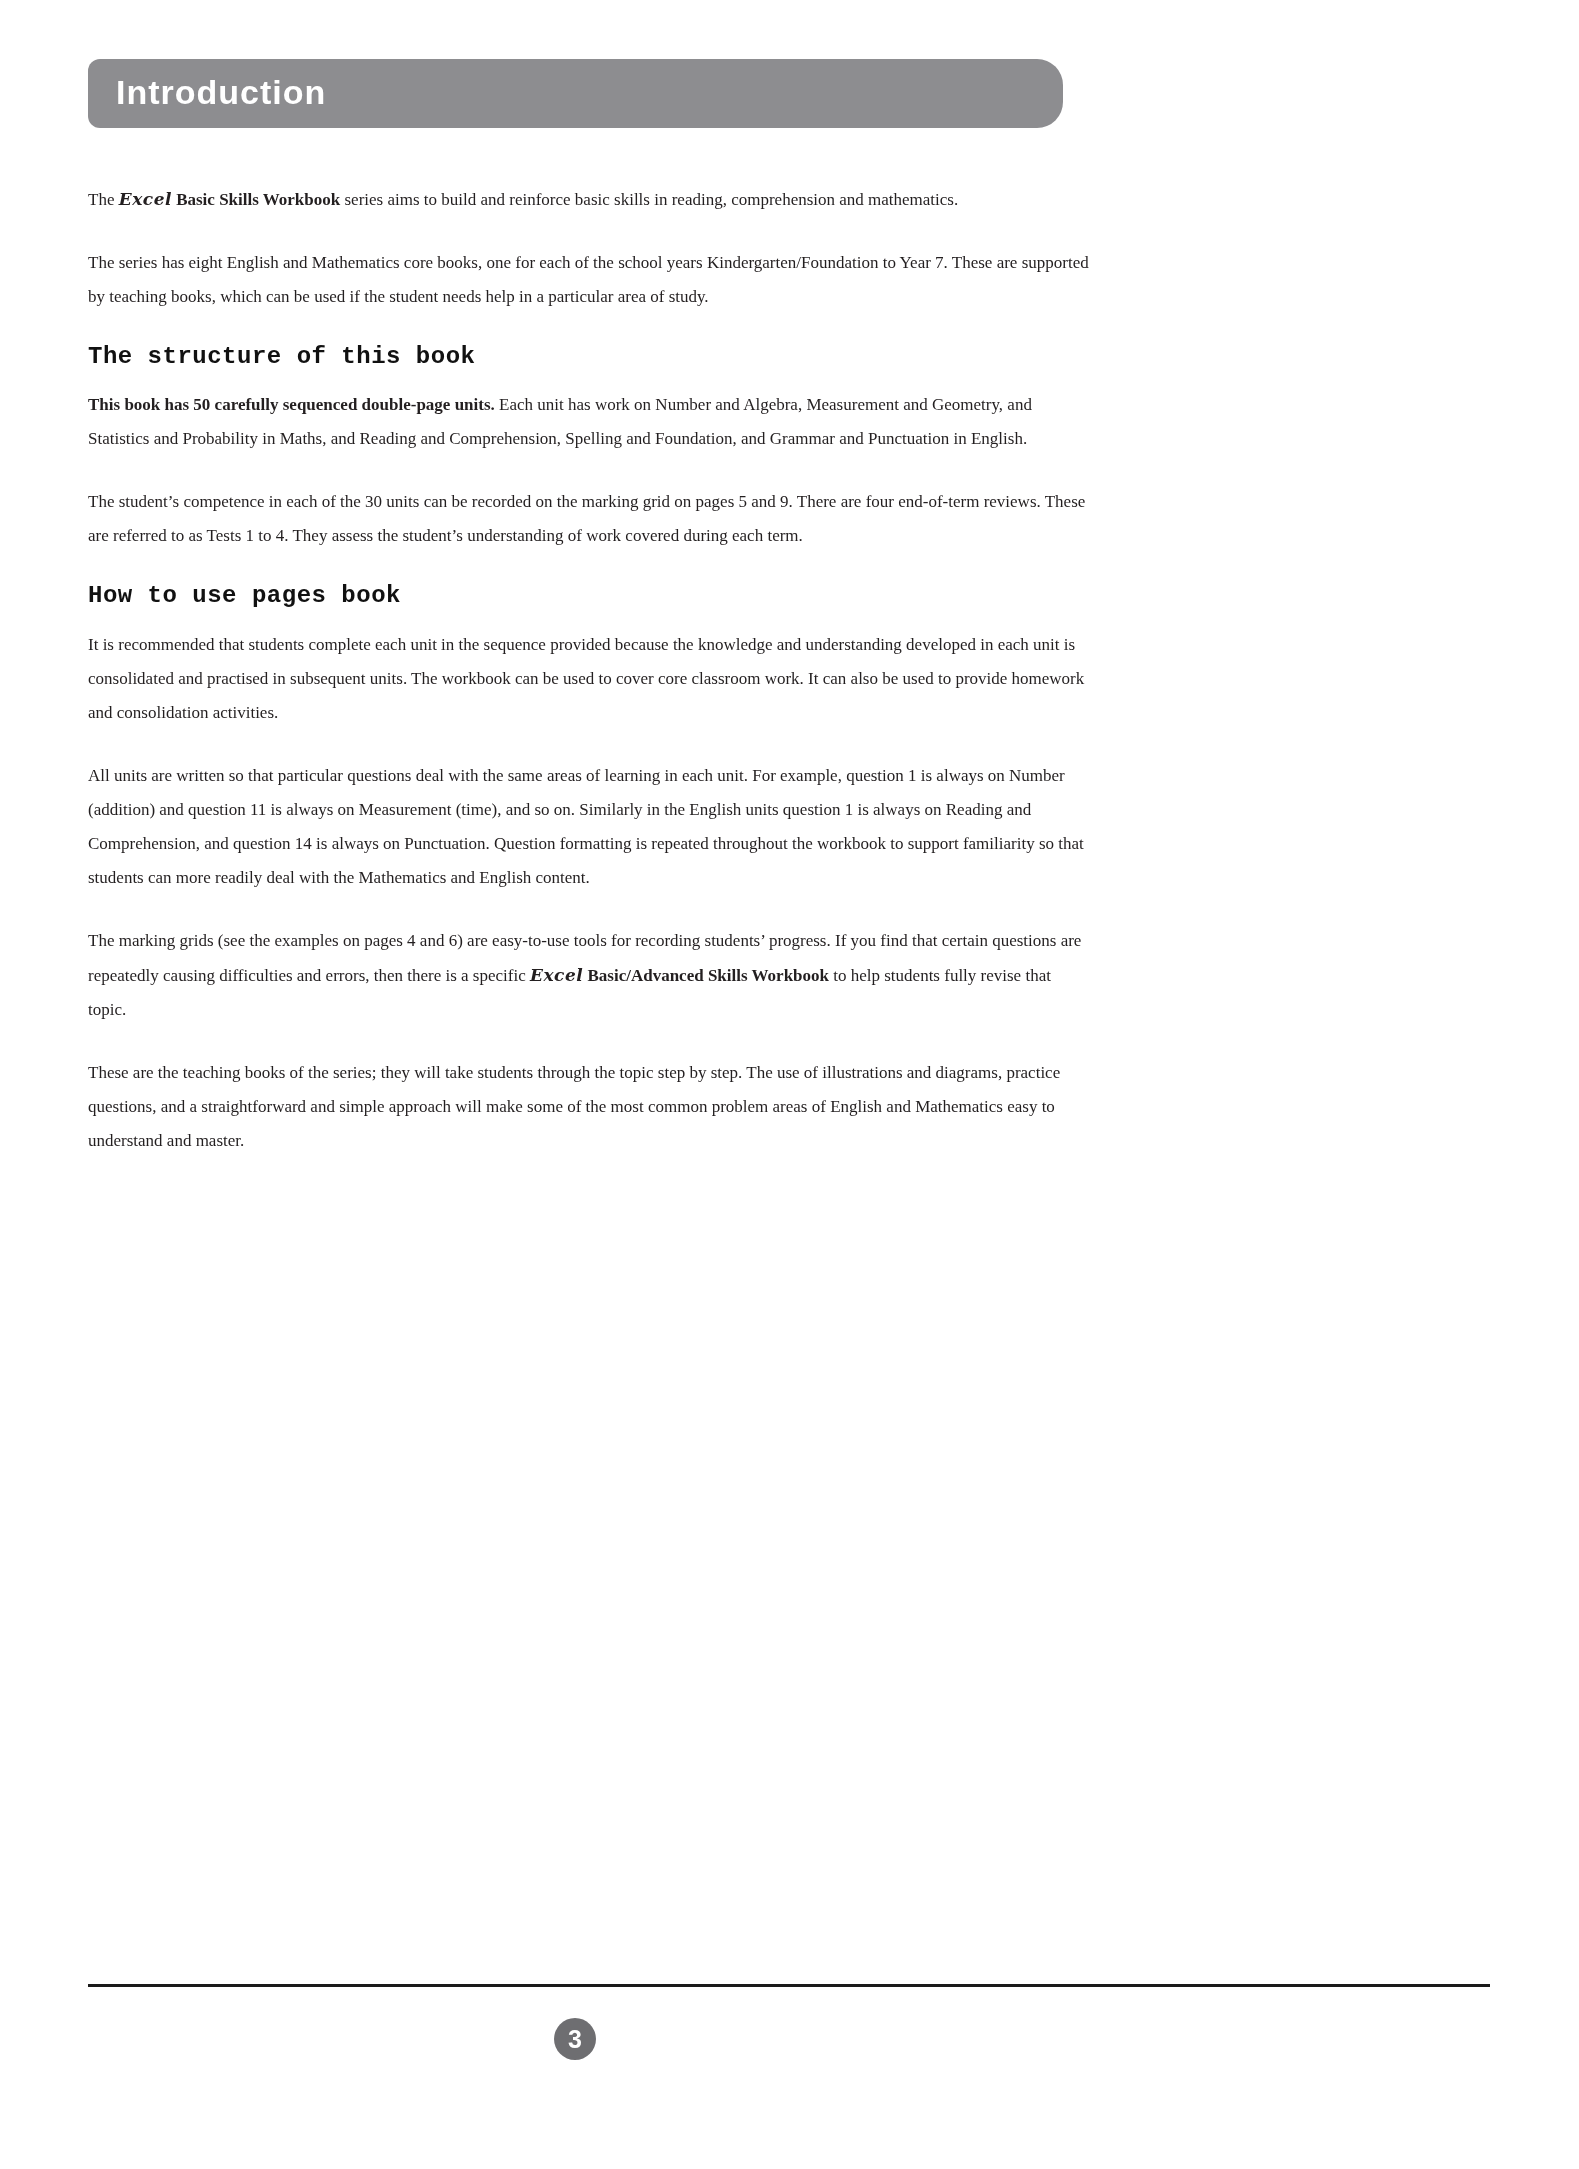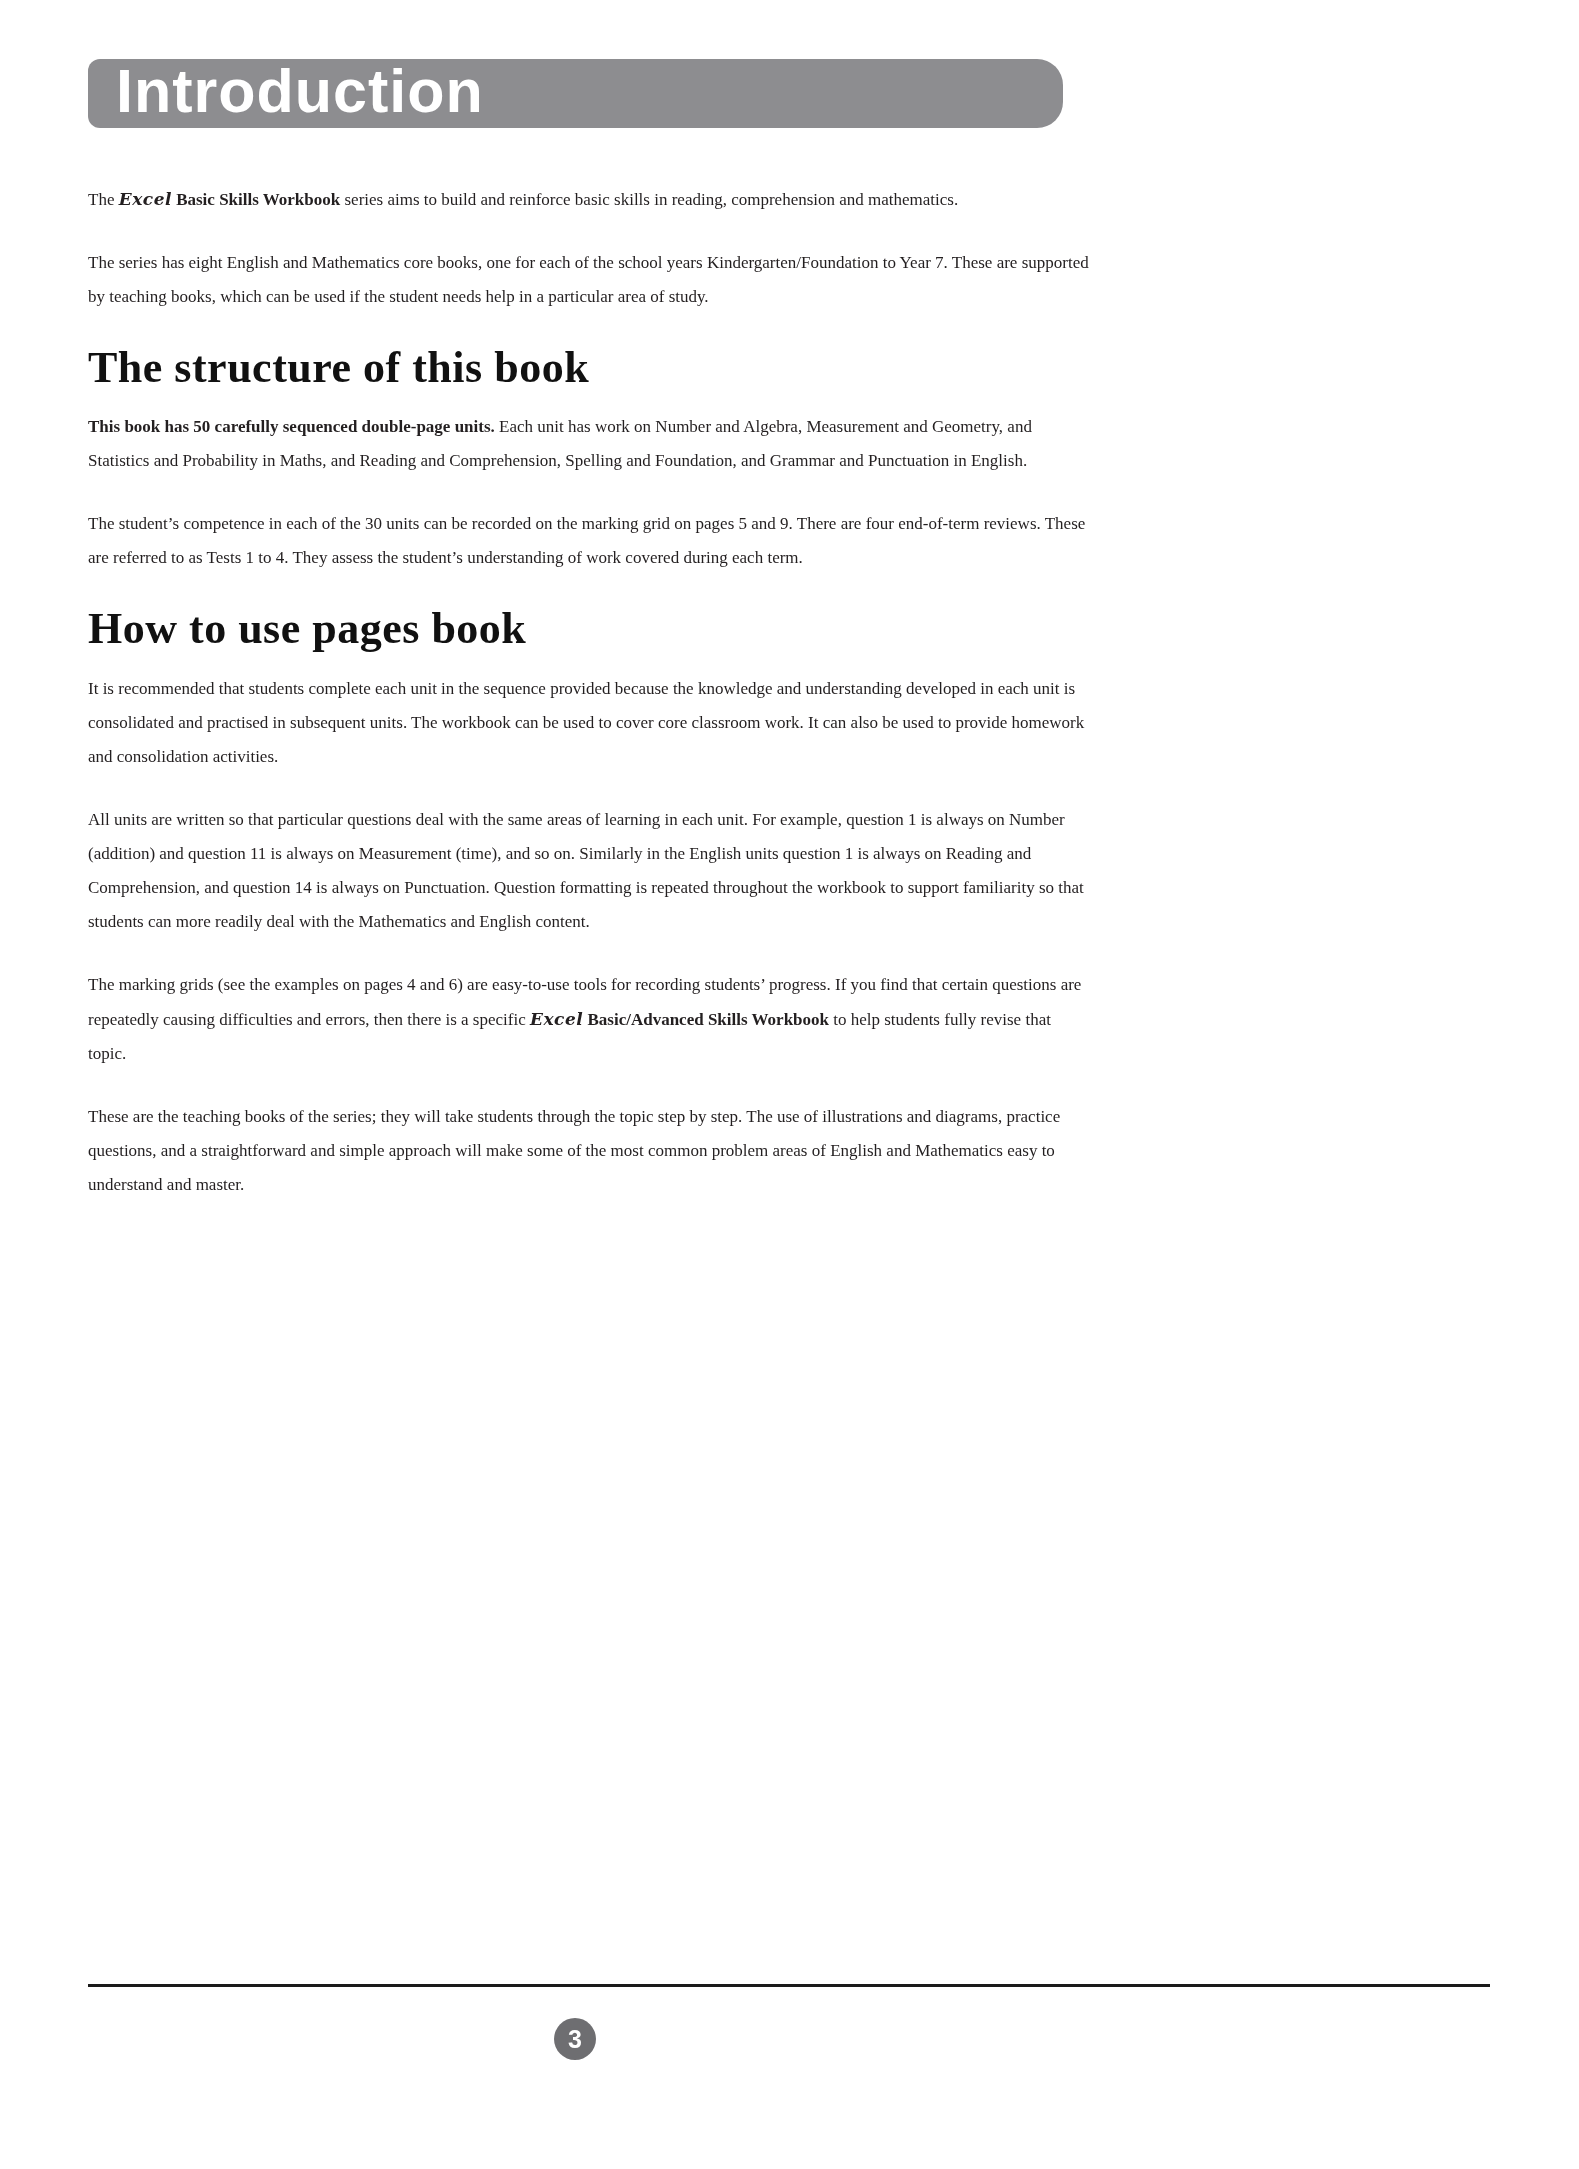--- a/index.html
+++ b/index.html
@@ -26,42 +26,42 @@
     border-radius: 12px 26px 26px 12px;
     display: flex;
     align-items: center;
     padding-left: 28px;
     box-sizing: border-box;
   }
   .banner h1 {
     margin: 0;
     font-family: "Liberation Sans", sans-serif;
     font-weight: 700;
-    font-size: 61px;
+    font-size: 34px;
     letter-spacing: 1px;
     color: #ffffff;
     line-height: 1;
     padding-bottom: 4px;
   }
   .content {
     position: absolute;
     left: 88px;
     top: 182px;
     width: 1005px;
   }
   .content p {
     margin: 0 0 29px 0;
     font-size: 17px;
     line-height: 34px;
     text-align: left;
   }
   .content h2 {
-    font-family: Liberation Serif, serif;
+    font-family: Liberation Mono, monospace;
     font-weight: 700;
-    font-size: 44px;
+    font-size: 24px;
     line-height: 1.1;
     letter-spacing: 0.5px;
     color: #111111;
     margin: 30px 0 18px 0;
   }
   .b {
     font-weight: bold;
   }
   .brand {
     font-weight: bold;

